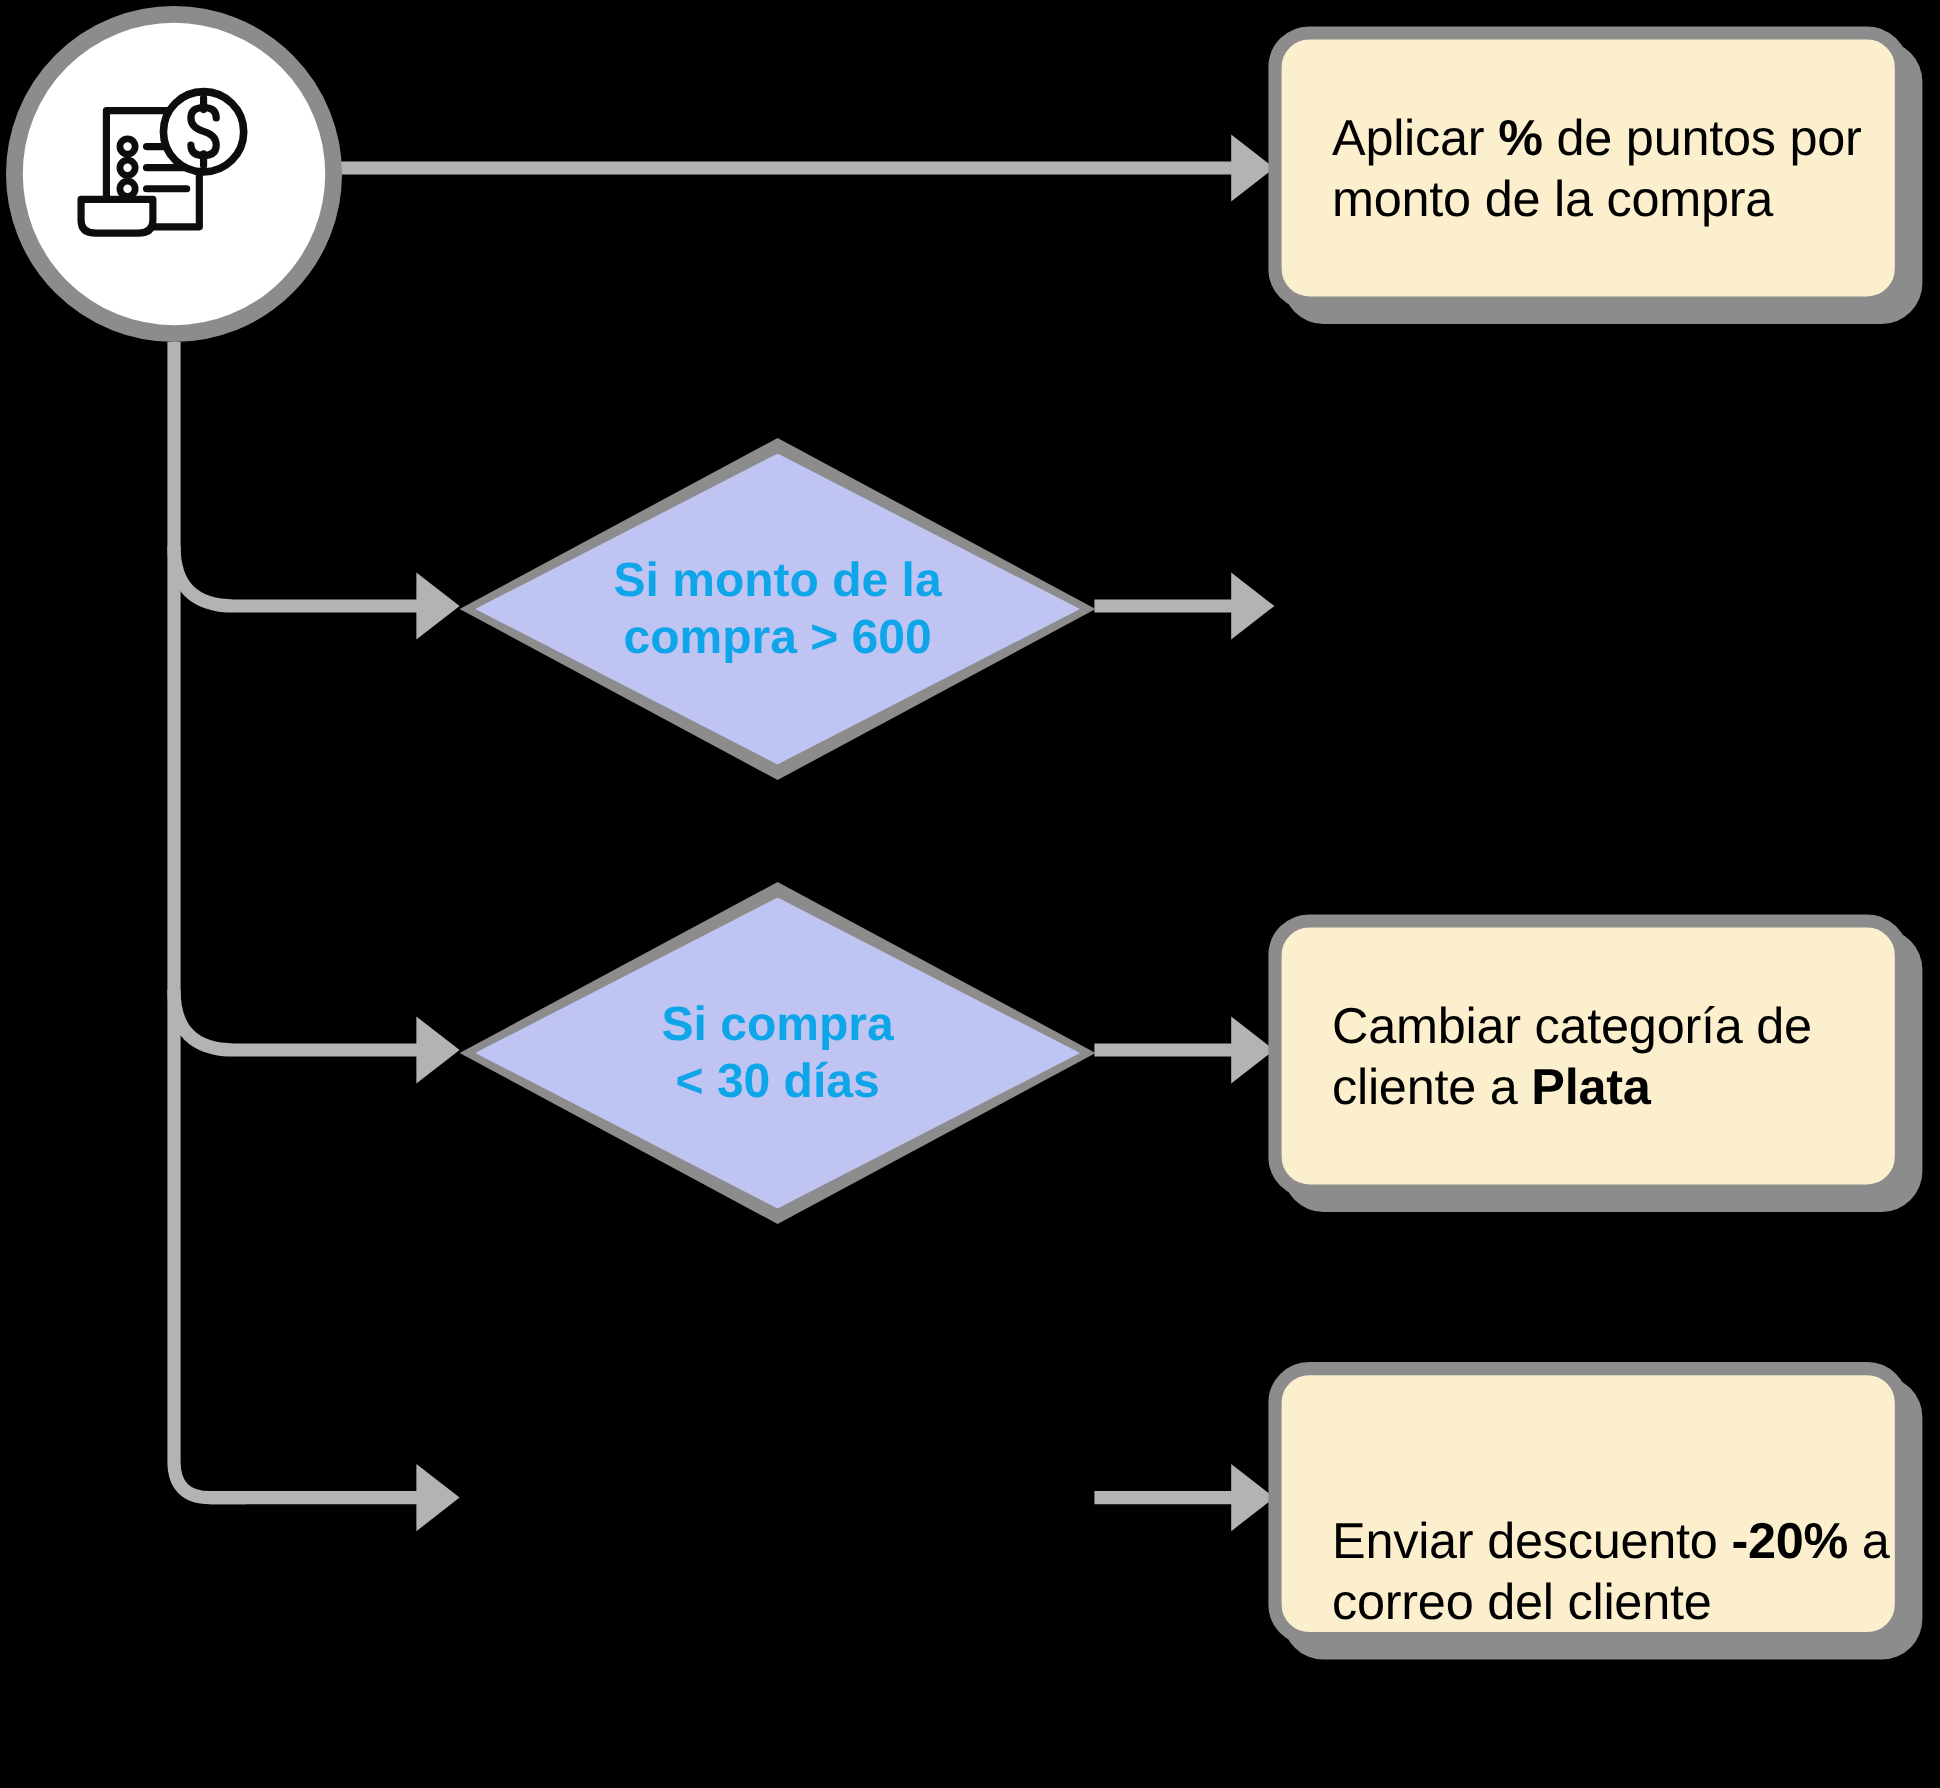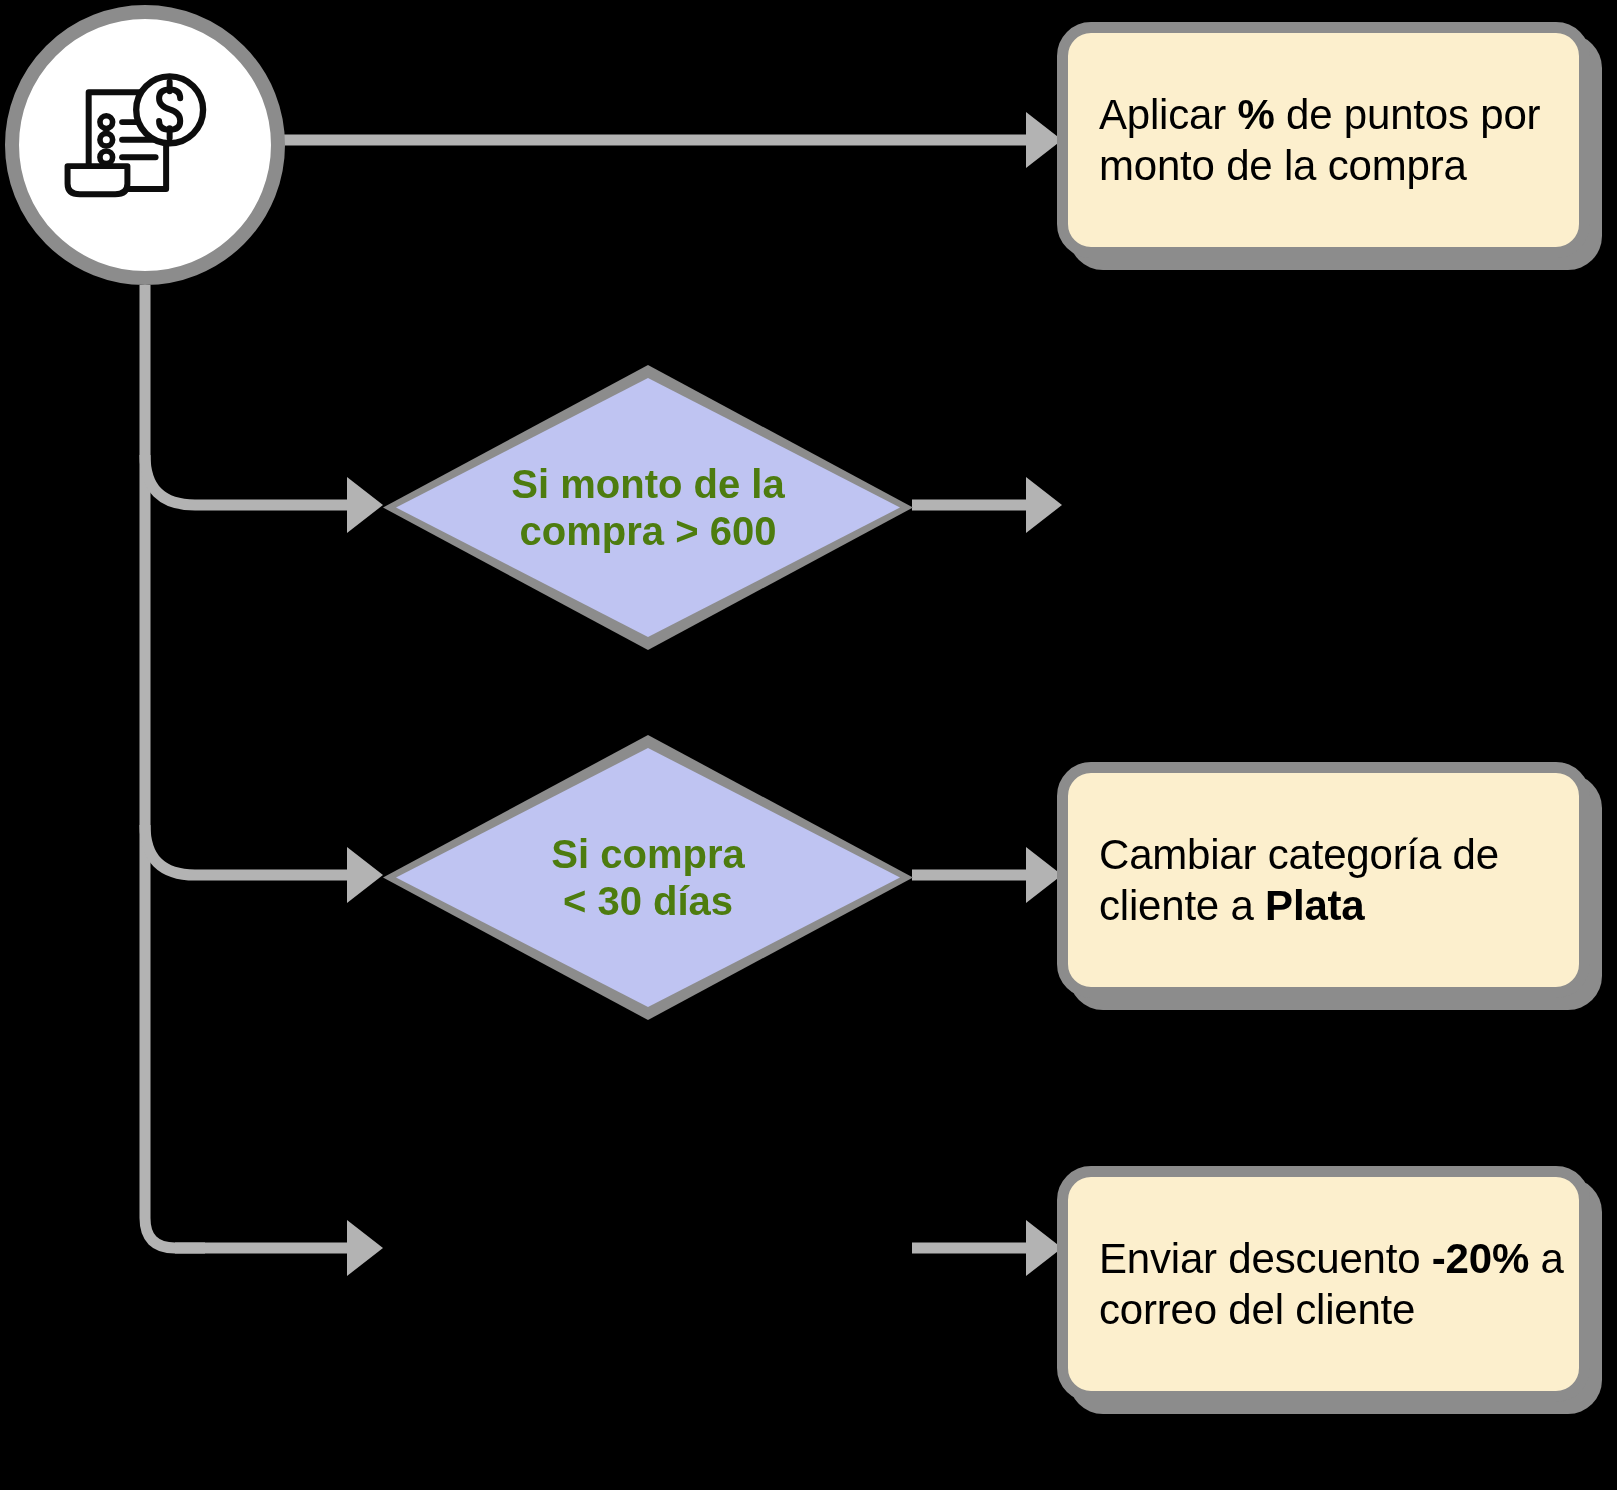--- a/index.html
+++ b/index.html
@@ -63,42 +63,42 @@
     clip-path: polygon(50% 0%, 100% 50%, 50% 100%, 0% 50%);
   }
   .diamond .dlabel {
     position: absolute;
     left: 0; top: 0;
     width: 100%; height: 100%;
     display: flex;
     flex-direction: column;
     align-items: center;
     justify-content: center;
-    color: #4d7c0f;
+    color: #0ea5e9;
     font-weight: bold;
     font-size: 40px;
     line-height: 1.17;
     text-align: center;
     white-space: pre;
   }
 
   
   .action-box {
     position: absolute;
     background: #fcefcd;
     border: 11px solid #8c8c8c;
     border-radius: 34px;
     box-sizing: border-box;
     box-shadow: 12px 12px 0 0 #8c8c8c;
     display: flex;
     align-items: center;
     z-index: 4;
   }
   .action-box .btext {
-    padding: 0 0 0 31px;
+    padding: 0 0 0 42px;
     color: #000000;
     font-size: 42px;
     line-height: 1.22;
     letter-spacing: -0.2px;
   }
   .action-box .btext b { font-weight: bold; }
 </style>
 </head>
 <body>
 
@@ -194,17 +194,17 @@
 
   <div class="action-box" style="left:1057px; top:22px; width:533px; height:236px;">
     <div class="btext"><span>Aplicar </span><b>%</b><span> de puntos por monto de la compra</span></div>
   </div>
 
 
   <div class="action-box" style="left:1057px; top:762px; width:533px; height:236px;">
     <div class="btext"><span>Cambiar categoría de cliente a </span><b>Plata</b></div>
   </div>
 
-  <div class="action-box" style="left:1057px; top:1166px; width:533px; height:236px;">
+  <div class="action-box" style="left:1057px; top:1135px; width:533px; height:236px;align-items:flex-end;">
     <div class="btext"><span>Enviar descuento </span><b>-20%</b><span> a correo del cliente</span></div>
   </div>
 
 </div>
 
 </body></html>

